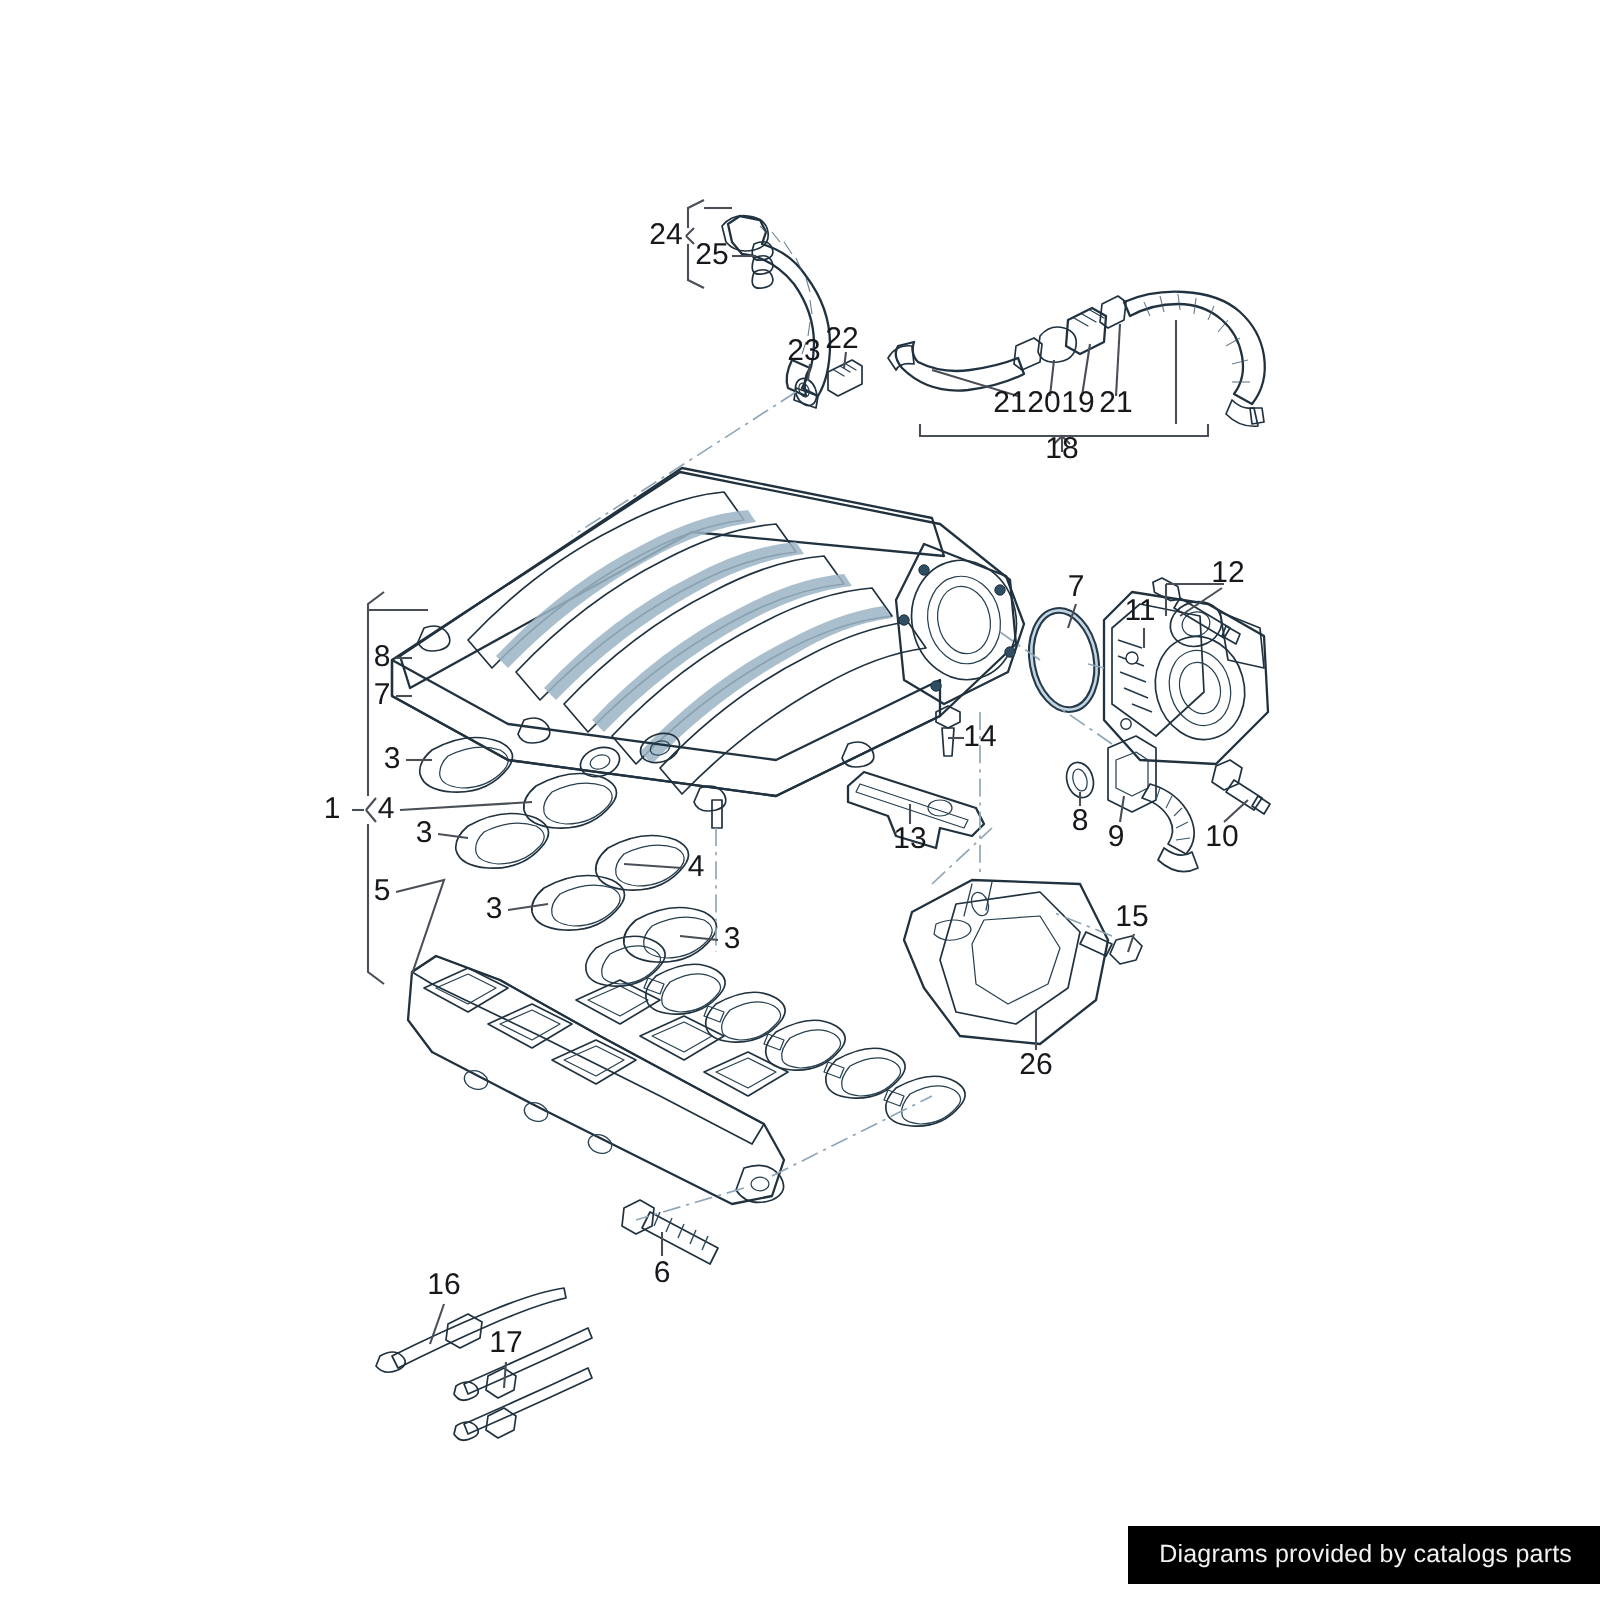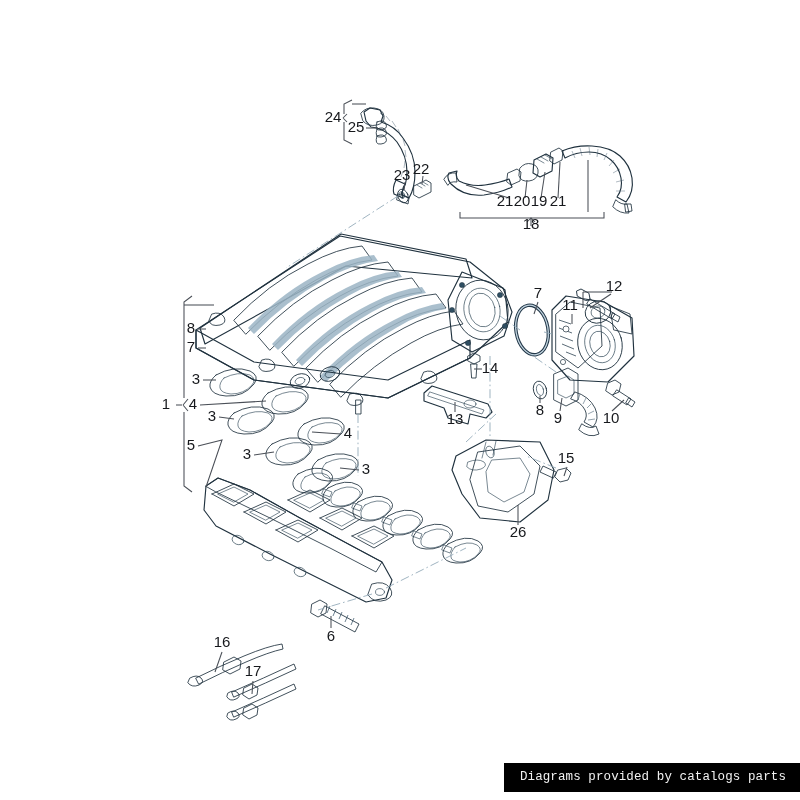--- a/index.html
+++ b/index.html
@@ -19,21 +19,21 @@
   .bracketline{stroke:#4a4f57;stroke-width:1.05;fill:none;}
   .dashdot{stroke:#8fa6b6;stroke-width:0.85;fill:none;
     stroke-dasharray:9 3 1.6 3;}
   .olne{stroke:#20323f;stroke-width:1.15;fill:none;stroke-linejoin:round;stroke-linecap:round;}
   .olne2{stroke:#20323f;stroke-width:0.85;fill:none;stroke-linejoin:round;stroke-linecap:round;}
   .olne3{stroke:#27404f;stroke-width:0.62;fill:none;stroke-linejoin:round;stroke-linecap:round;}
 
   #watermark{
     position:absolute;right:0px;bottom:8px;
     background:#000000;color:#f2f2f2;
-    font-family:Liberation Mono, monospace;
+    font-family:Liberation Sans, sans-serif;
     font-size:12.5px;letter-spacing:.1px;
     padding:7px 14px 8px 16px;
     white-space:nowrap;
   }
 </style>
 </head>
 <body>
 
 <div id="diagram-root">
 

